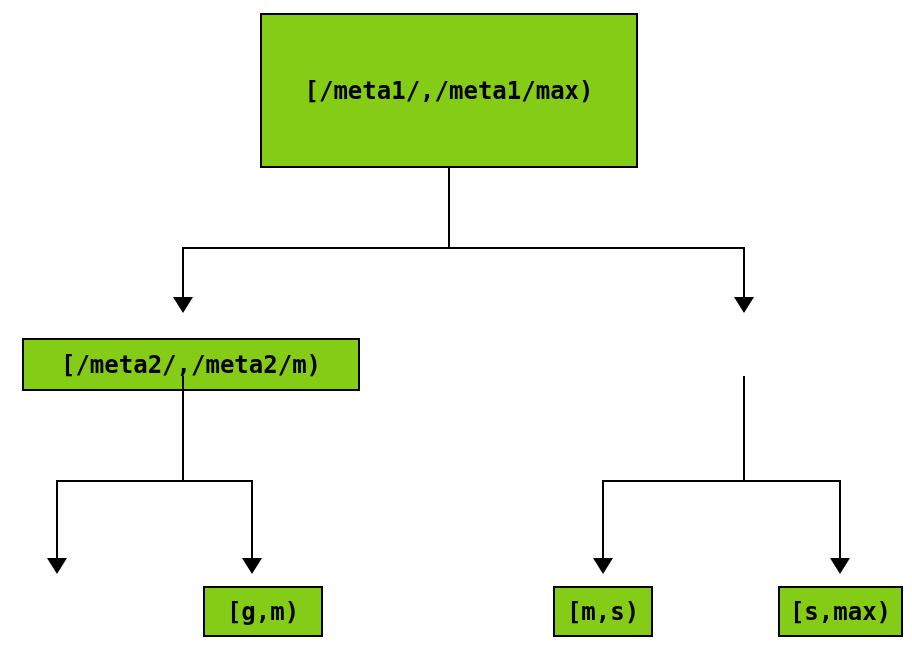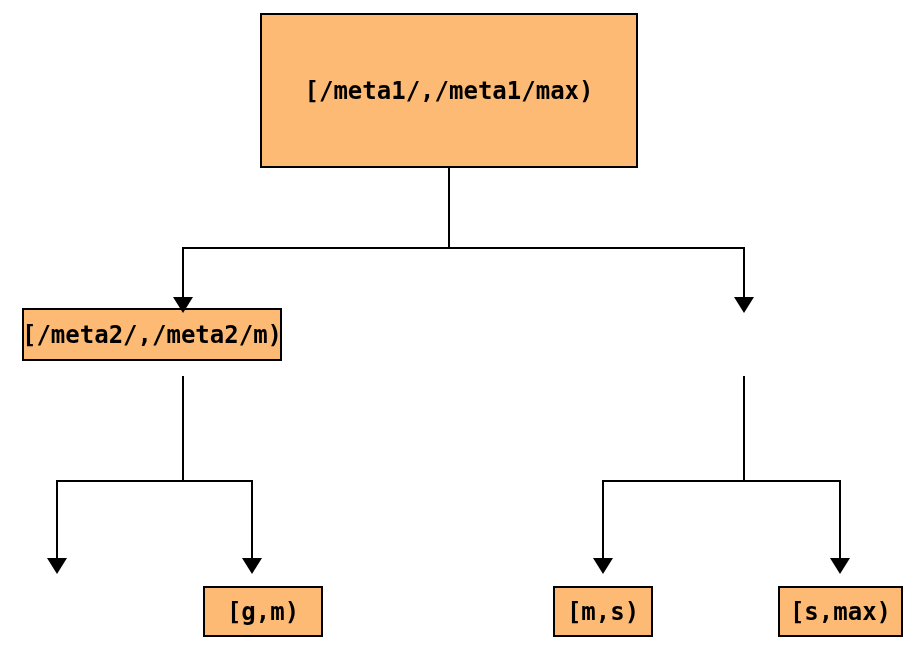--- a/index.html
+++ b/index.html
@@ -12,21 +12,21 @@
     width: 912px;
     height: 652px;
     background: #ffffff;
     overflow: hidden;
     font-family: "DejaVu Sans Mono", monospace;
   }
   .node {
     position: absolute;
     box-sizing: border-box;
     border: 2px solid #000000;
-    background: #fdba74;
+    background: #84cc16;
     color: #000000;
     display: flex;
     align-items: center;
     justify-content: center;
     font-family: "DejaVu Sans Mono", monospace;
     font-size: 24px;
     font-weight: bold;
     white-space: pre;
   }
   .vline, .hline {
@@ -39,21 +39,21 @@
     position: absolute;
     width: 0;
     height: 0;
     border-left: 10px solid transparent;
     border-right: 10px solid transparent;
     border-top: 16px solid #000000;
   }
 
   
   #node-root      { left: 260px; top: 13px;  width: 378px; height: 155px; }
-  #node-left-mid  { left: 22px;  top: 308px; width: 260px; height: 53px;  }
+  #node-left-mid  { left: 22px;  top: 338px; width: 338px; height: 53px;  }
   #node-right-mid { left: 583px; top: 323px; width: 322px; height: 53px;  }
   #node-leaf-ag   { left: 8px;   top: 586px; width: 99px;  height: 51px;  }
   #node-leaf-gm   { left: 203px; top: 586px; width: 120px;  height: 51px;  }
   #node-leaf-ms   { left: 553px; top: 586px; width: 100px; height: 51px;  }
   #node-leaf-smax { left: 778px; top: 586px; width: 125px; height: 51px;  }
 
   
   #root-stem        { left: 448px; top: 168px; height: 80px;  }
   #top-hbar         { left: 182px; top: 247px; width: 563px;  }
   #drop-left-mid    { left: 182px; top: 247px; height: 52px;  }

